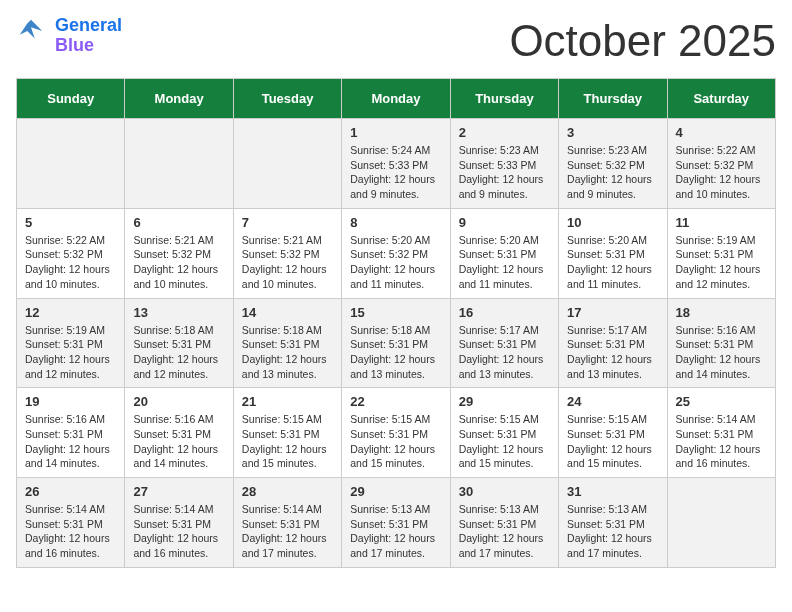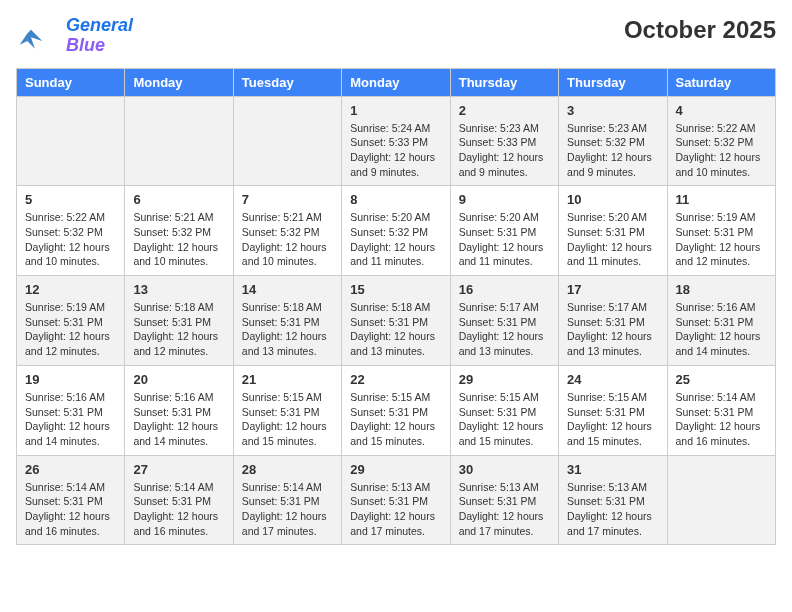--- a/index.html
+++ b/index.html
@@ -11,61 +11,60 @@
       padding: 16px;
     }
     .header {
       display: flex;
       justify-content: space-between;
       align-items: flex-start;
       margin-bottom: 12px;
     }
     .logo {
       display: flex;
-      align-items: flex-end;
-      gap: 20px;
-      font-style: italic;
+      align-items: flex-start;
+      gap: 9px;
     }
     .logo-text {
       font-size: 18px;
       font-weight: bold;
       color: #333;
       line-height: 1.1;
     }
     .logo-text span {
       color: #1a73e8;
     }
     .logo-bird {
       width: 30px;
       height: 30px;
     }
     .title-block {
       text-align: right;
     }
     .month-title {
-      font-size: 24px;
-      font-weight: bold;
+      font-size: 44px;
+      font-weight: normal;
       color: #333;
     }
     .location-title {
       font-size: 16px;
       color: #333;
     }
     .calendar {
       width: 100%;
       border-collapse: collapse;
       border: 1px solid #ccc;
     }
     .calendar th {
-      background-color: #3b82f6;
+      background-color: #15803d;
       color: #fff;
       font-size: 13px;
       font-weight: bold;
-      padding: 6px 8px;
-      text-align: left;
+      padding: 12px 8px;
+      text-align: center;
       border: 1px solid #ccc;
     }
     .calendar td {
       border: 1px solid #ccc;
       vertical-align: top;
       padding: 6px 8px;
       width: calc(100% / 7);
       min-height: 80px;
       font-size: 11px;
       color: #333;

